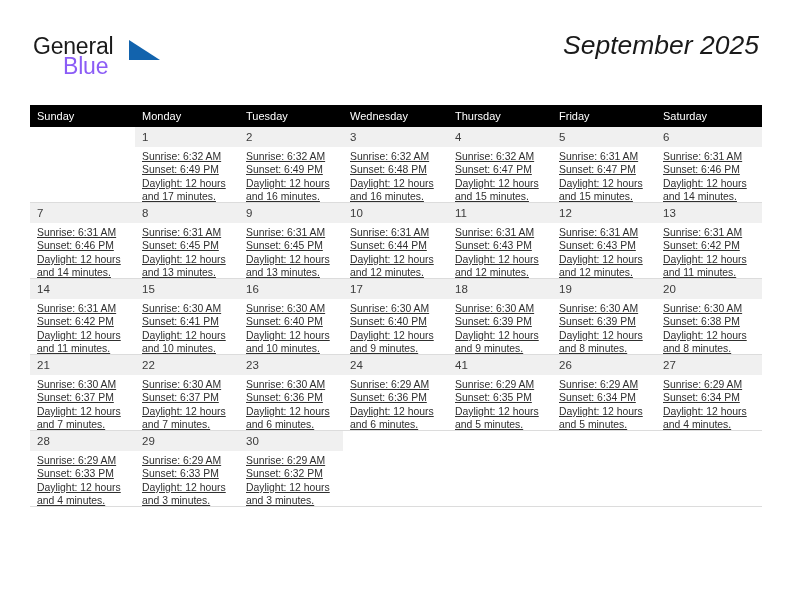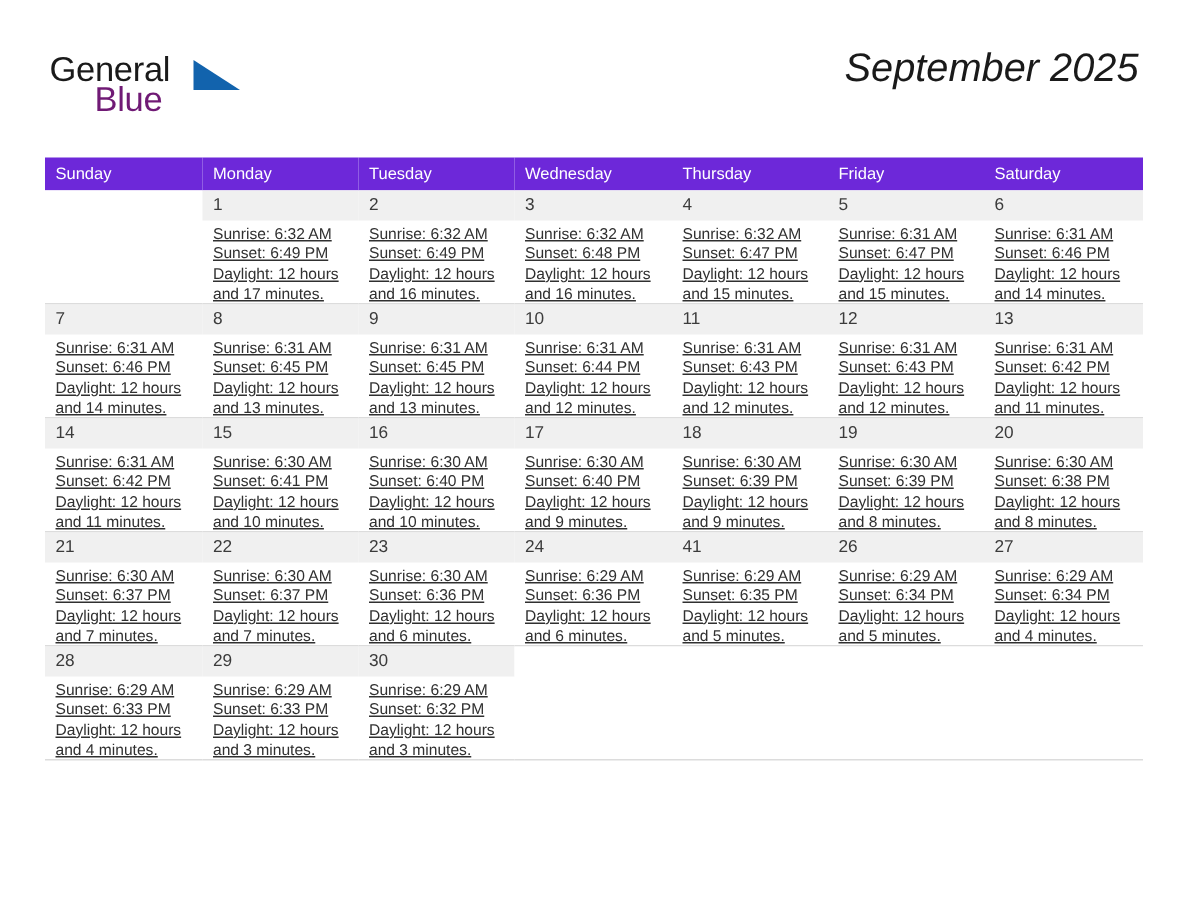--- a/index.html
+++ b/index.html
@@ -44,21 +44,21 @@
     letter-spacing: -0.2px;
     color: #1a1a1a;
     font-family: "Liberation Sans", sans-serif;
   }
   .logo-blue {
     position: absolute;
     left: 30px;
     top: 20px;
     font-size: 23px;
     letter-spacing: -0.2px;
-    color: #701a75;
+    color: #8b5cf6;
     font-family: "Liberation Sans", sans-serif;
   }
   .logo-tri {
     position: absolute;
     left: 96px;
     top: 7px;
     width: 0;
     height: 0;
     border-left: 31px solid #1263ad;
     border-top: 20px solid transparent;
@@ -88,21 +88,21 @@
   
   .calendar {
     position: absolute;
     left: 30px;
     top: 105px;
     width: 732px;
     border-collapse: collapse;
     table-layout: fixed;
   }
   .calendar th {
-    background: #6d28d9;
+    background: #000000;
     color: #ffffff;
     font-size: 11px;
     font-weight: normal;
     text-align: left;
     padding: 4px 0 4px 7px;
     height: 14px;
     border: none;
   }
   .calendar td {
     vertical-align: top;

